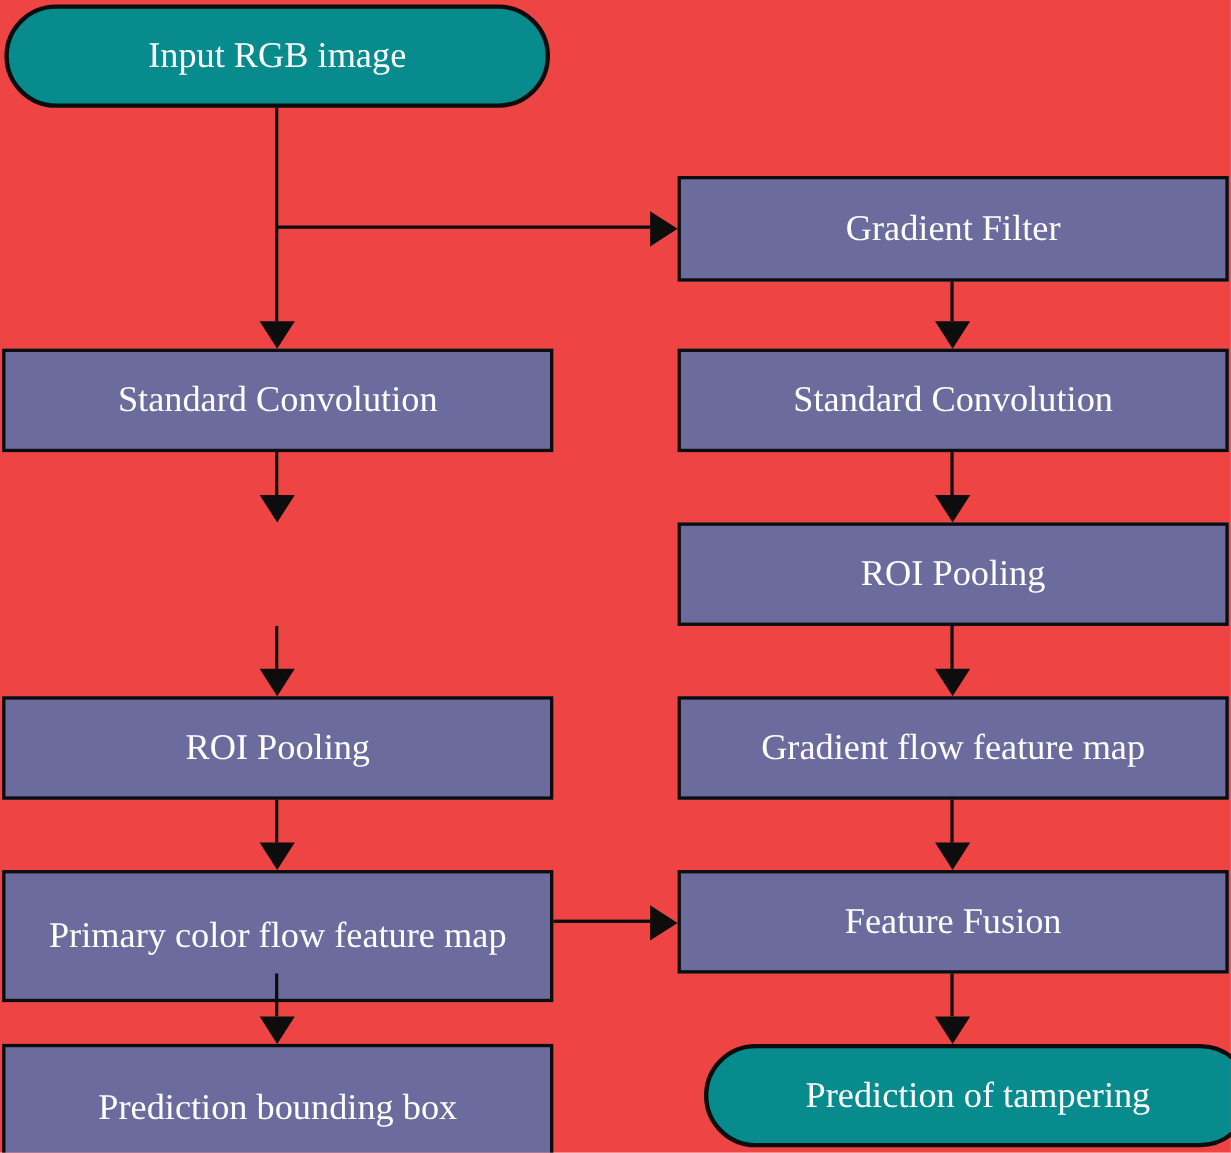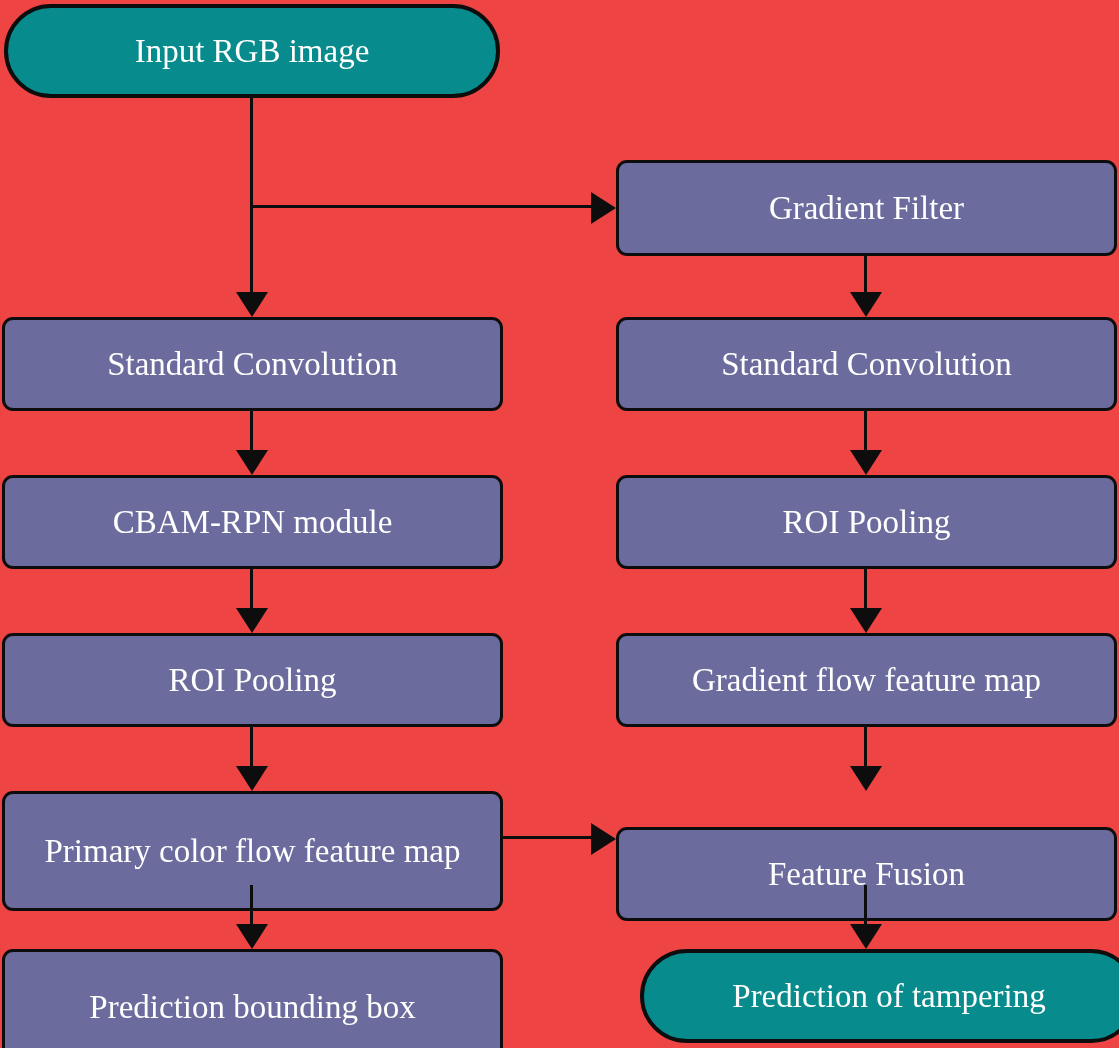--- a/index.html
+++ b/index.html
@@ -23,21 +23,20 @@
     align-items: center;
     justify-content: center;
     text-align: center;
     color: #ffffff;
     font-size: 33px;
     line-height: 1.1;
     border: 3px solid #0d0d0d;
   }
   .process {
     background: #6b6b9e;
-    border-radius: 11px;
   }
   .terminal {
     background: #088b8c;
     border-radius: 48px;
     border-width: 4px;
   }
   .shaft-v {
     position: absolute;
     width: 3px;
     background: #0d0d0d;
@@ -70,31 +69,30 @@
 <div id="canvas">
 
   <div class="node terminal" style="left:4px; top:4px; width:496px; height:94px;">Input RGB image</div>
 
   <div class="node process" style="left:616px; top:160px; width:501px; height:96px;">Gradient Filter</div>
 
   <div class="node process" style="left:2px; top:317px; width:501px; height:94px;">Standard Convolution</div>
 
   <div class="node process" style="left:616px; top:317px; width:501px; height:94px;">Standard Convolution</div>
 
-  <div class="node process" style="left:2px; top:475px; width:501px; height:94px;">CBAM-RPN module</div>
 
   <div class="node process" style="left:616px; top:475px; width:501px; height:94px;">ROI Pooling</div>
 
   <div class="node process" style="left:2px; top:633px; width:501px; height:94px;">ROI Pooling</div>
 
   <div class="node process" style="left:616px; top:633px; width:501px; height:94px;">Gradient flow feature map</div>
 
   <div class="node process" style="left:2px; top:791px; width:501px; height:120px;">Primary color flow feature map</div>
 
-  <div class="node process" style="left:616px; top:791px; width:501px; height:94px;margin-top:36px;">Feature Fusion</div>
+  <div class="node process" style="left:616px; top:791px; width:501px; height:94px;">Feature Fusion</div>
 
   <div class="node process" style="left:2px; top:949px; width:501px; height:117px;">Prediction bounding box</div>
 
   <div class="node terminal" style="left:640px; top:949px; width:498px; height:94px;">Prediction of tampering</div>
 
   <div class="shaft-v" style="left:250px; top:98px; height:194px;"></div>
   <div class="head-down" style="left:236px; top:292px;"></div>
 
   <div class="shaft-h" style="left:250px; top:205px; width:341px;"></div>
   <div class="head-right" style="left:591px; top:192px;"></div>

